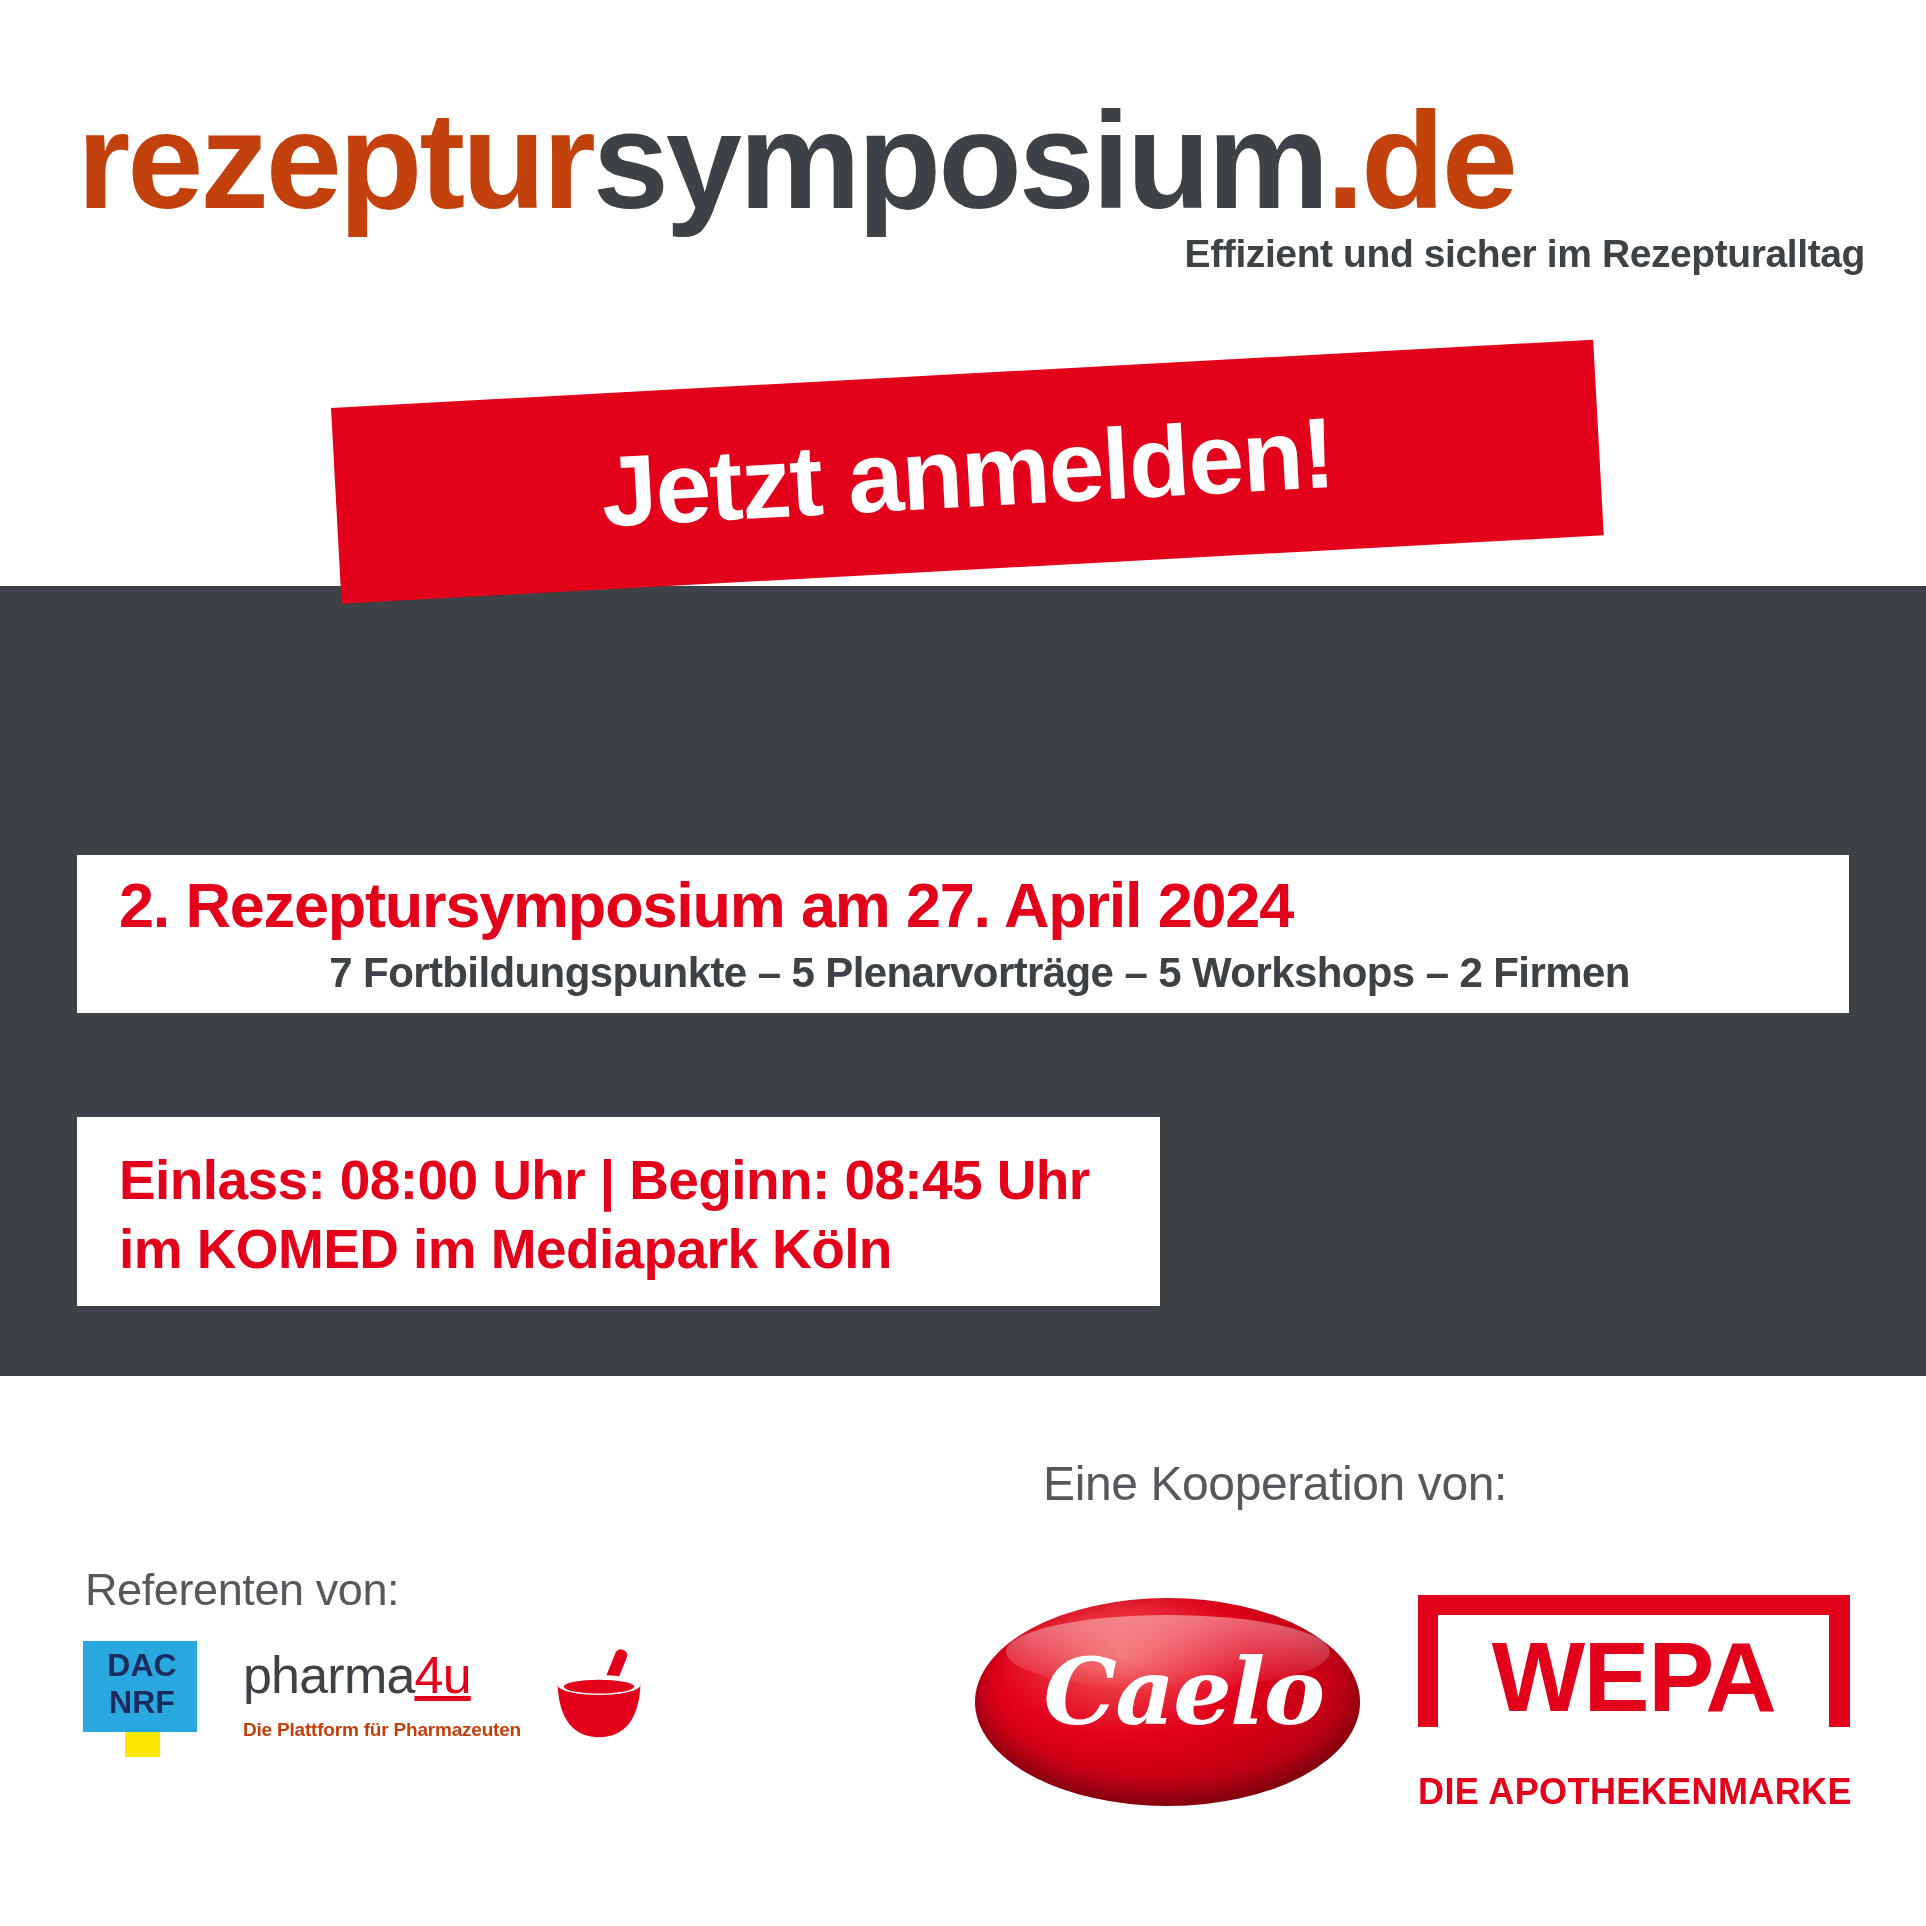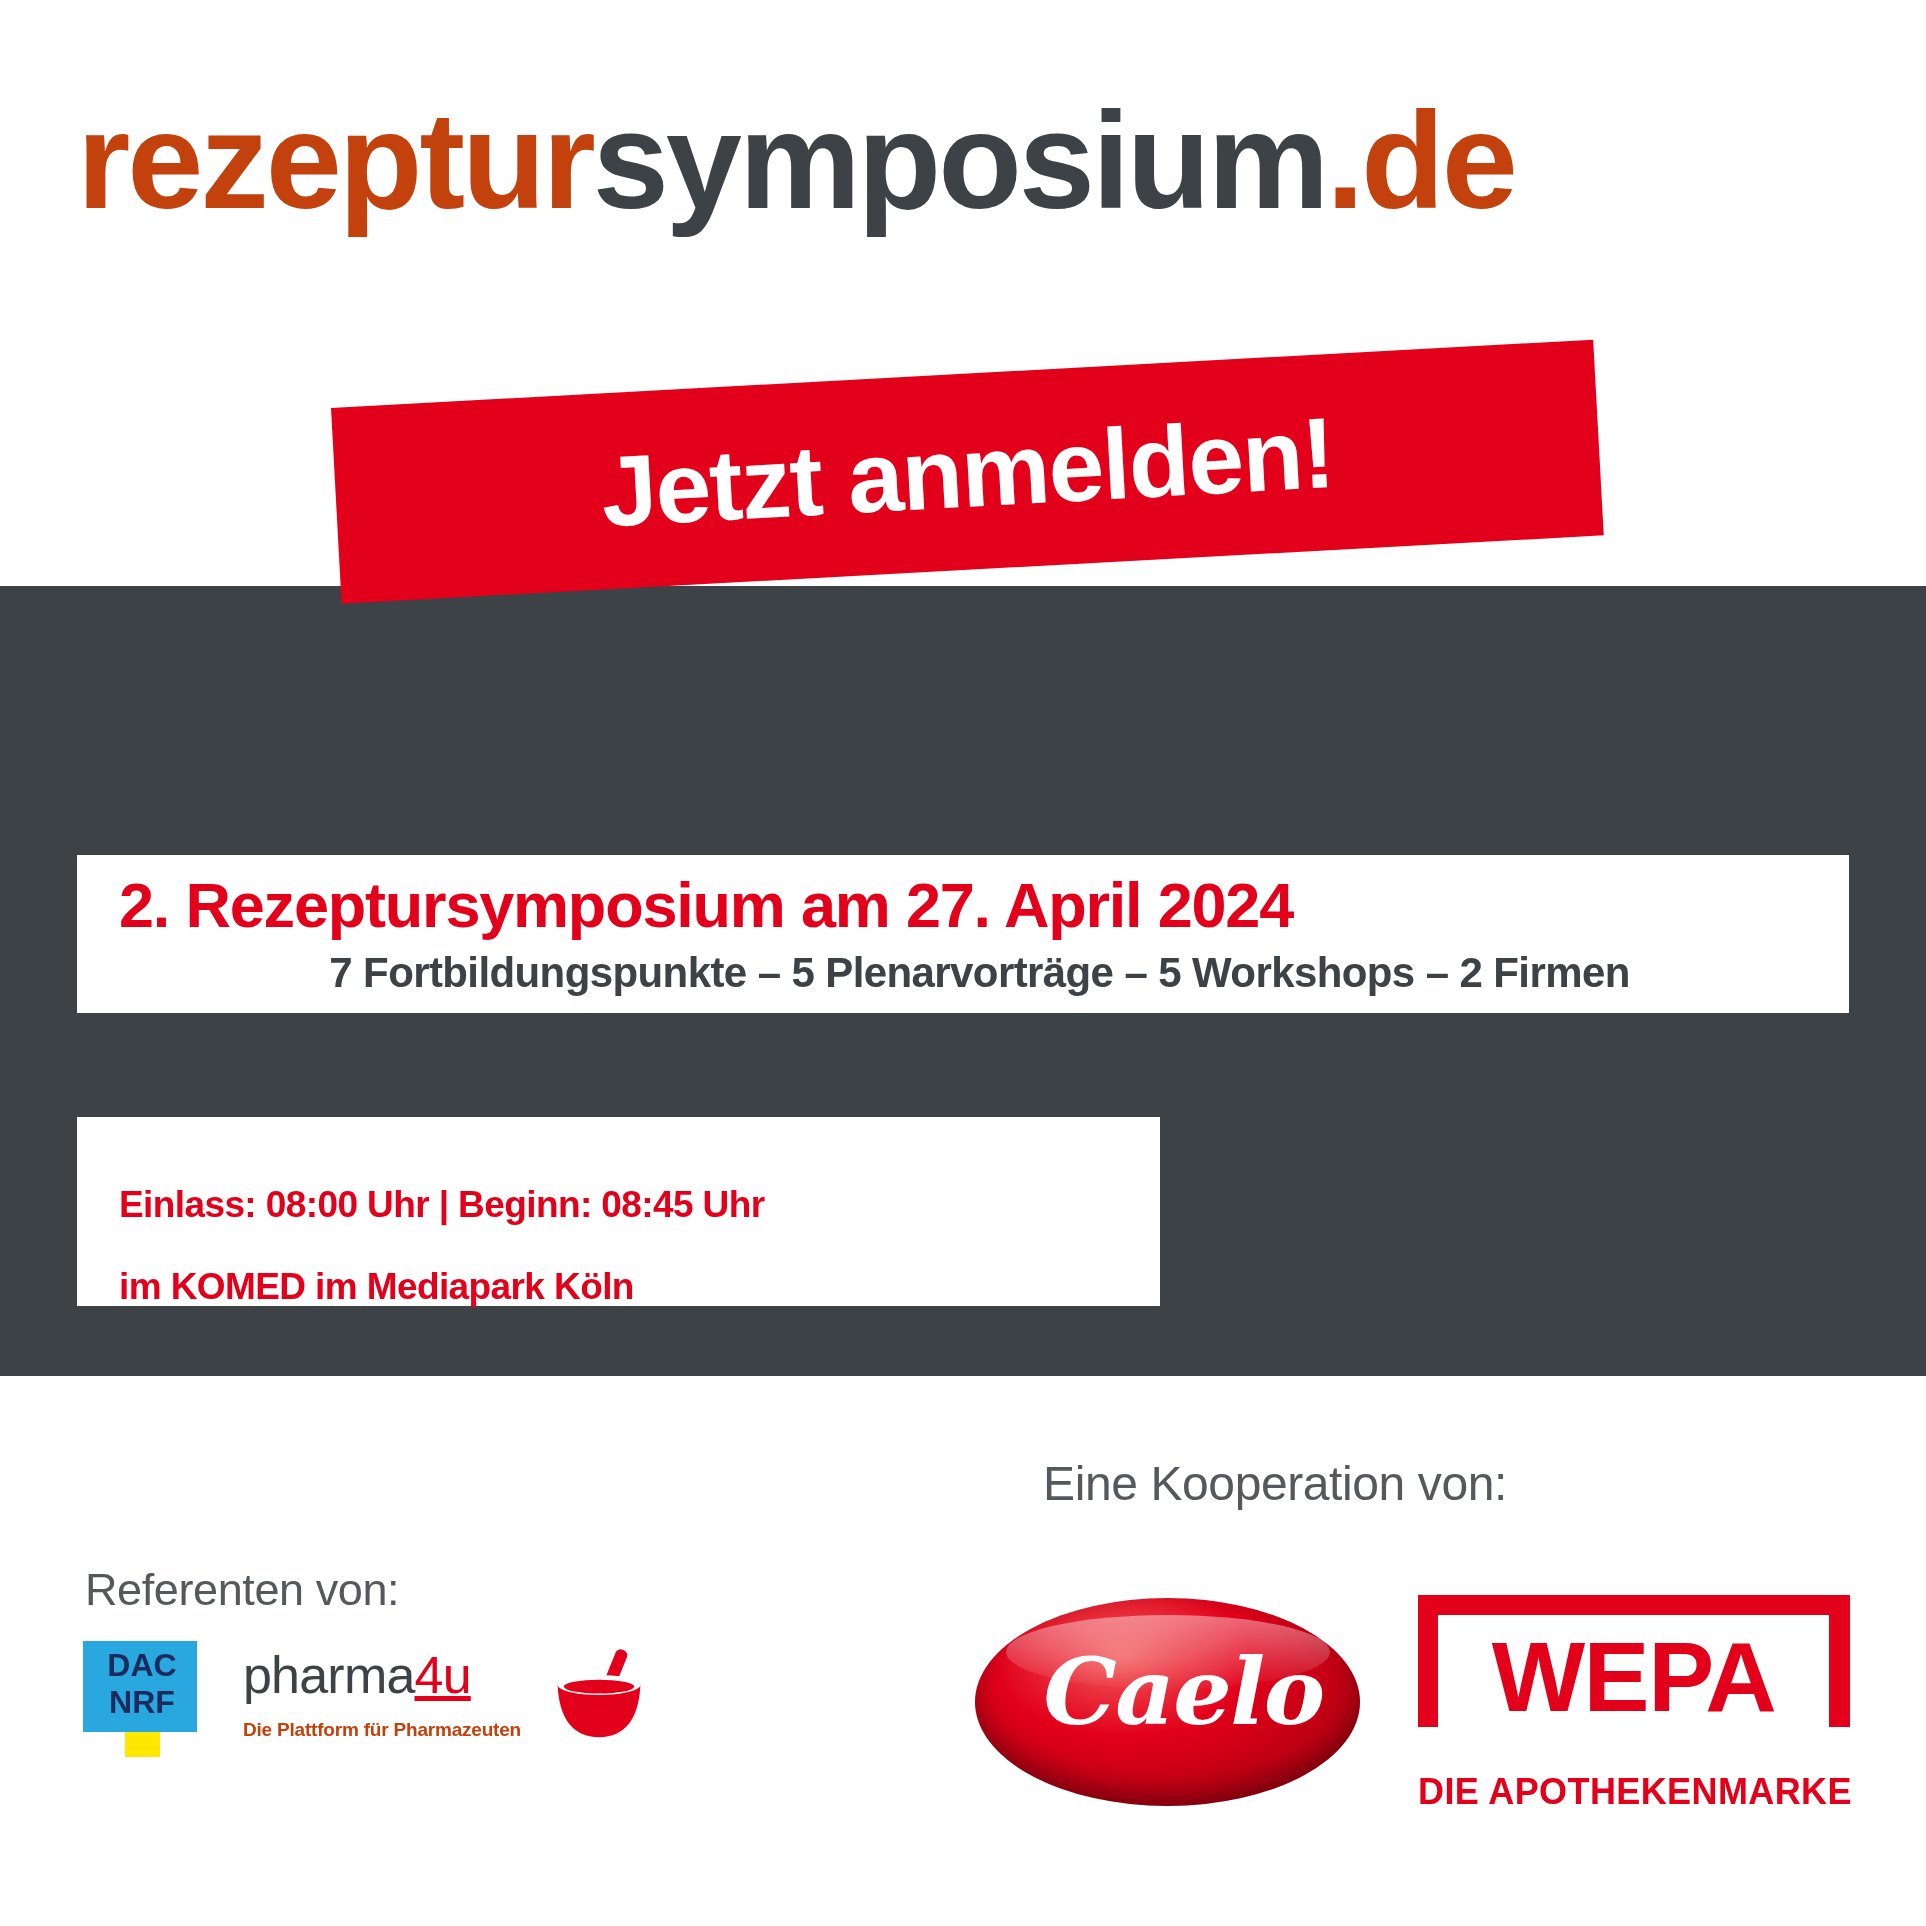--- a/index.html
+++ b/index.html
@@ -115,26 +115,25 @@
     left: 77px;
     top: 1117px;
     width: 1083px;
     height: 189px;
     background: #ffffff;
     box-sizing: border-box;
     padding: 29px 0 0 42px;
   }
   .box-time-line {
     color: #e2001a;
-    font-size: 37px;
+    font-size: 55px;
     font-weight: bold;
     letter-spacing: -0.6px;
     line-height: 1.25;
     white-space: nowrap;
-    margin-top: 36px;
   }
 
   
   .koop-label {
     position: absolute;
     left: 967px;
     top: 1456px;
     width: 616px;
     text-align: center;
     font-size: 48px;
@@ -296,20 +295,21 @@
     white-space: nowrap;
   }
 </style>
 </head>
 <body>
 
 <div class="page">
 
   <div class="logo-block">
     <div class="logo-line"><span class="logo-red">rezeptur</span><span class="logo-dark">symposium</span><span class="logo-red">.de</span></div>
+    <div class="logo-tagline">Effizient und sicher im Rezepturalltag</div>
   </div>
 
   <div class="dark-band"></div>
 
   <div class="banner">
     <span class="banner-text">Jetzt anmelden!</span>
   </div>
 
   <div class="box-main">
     <div class="box-main-title">2. Rezeptursymposium am 27. April 2024</div>

